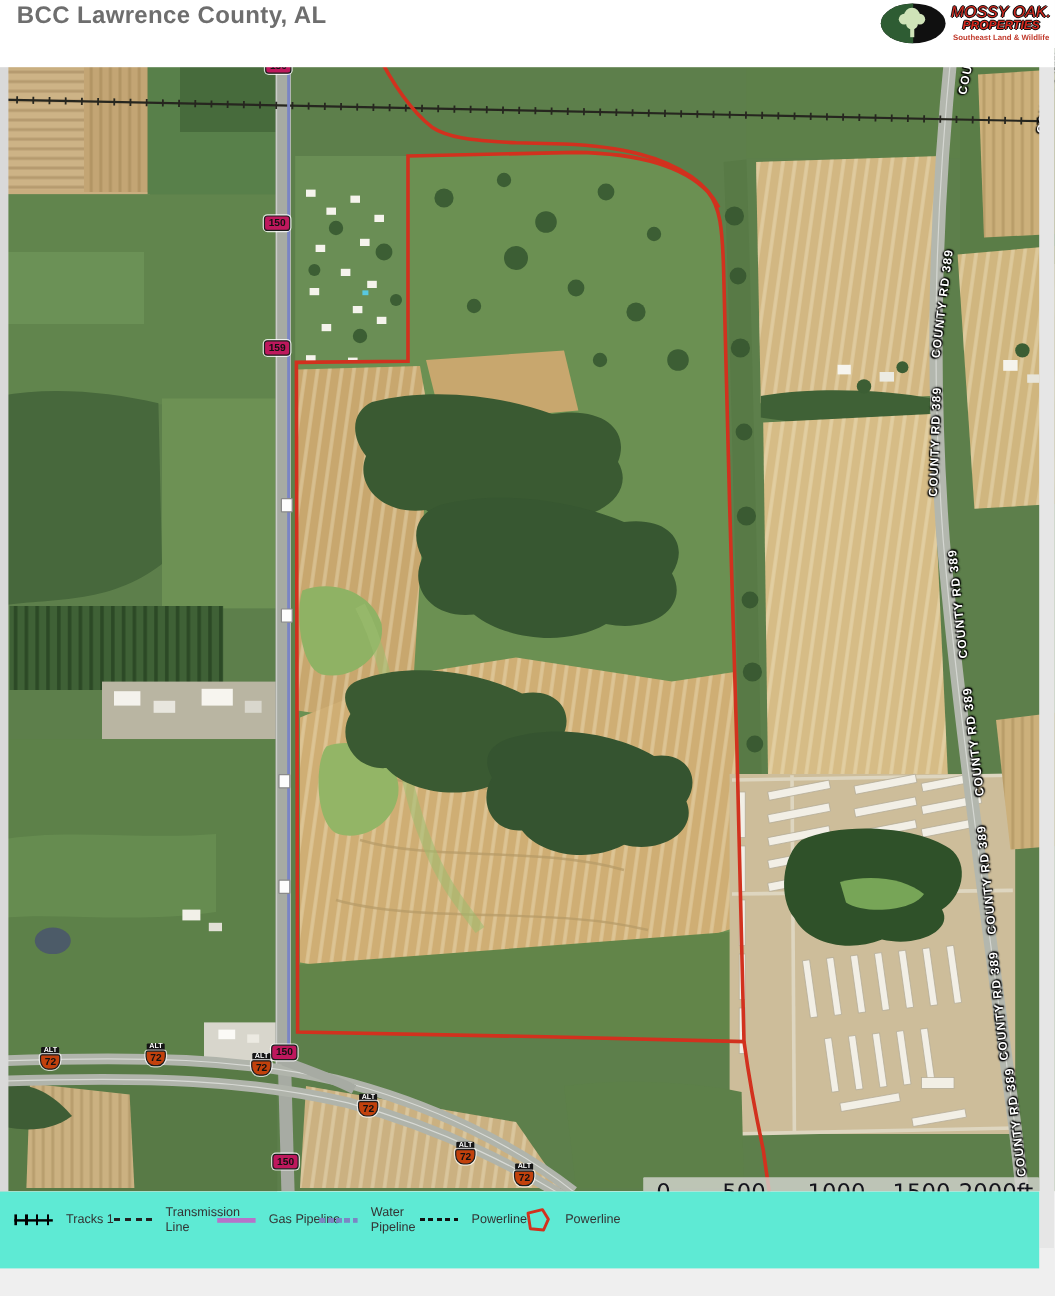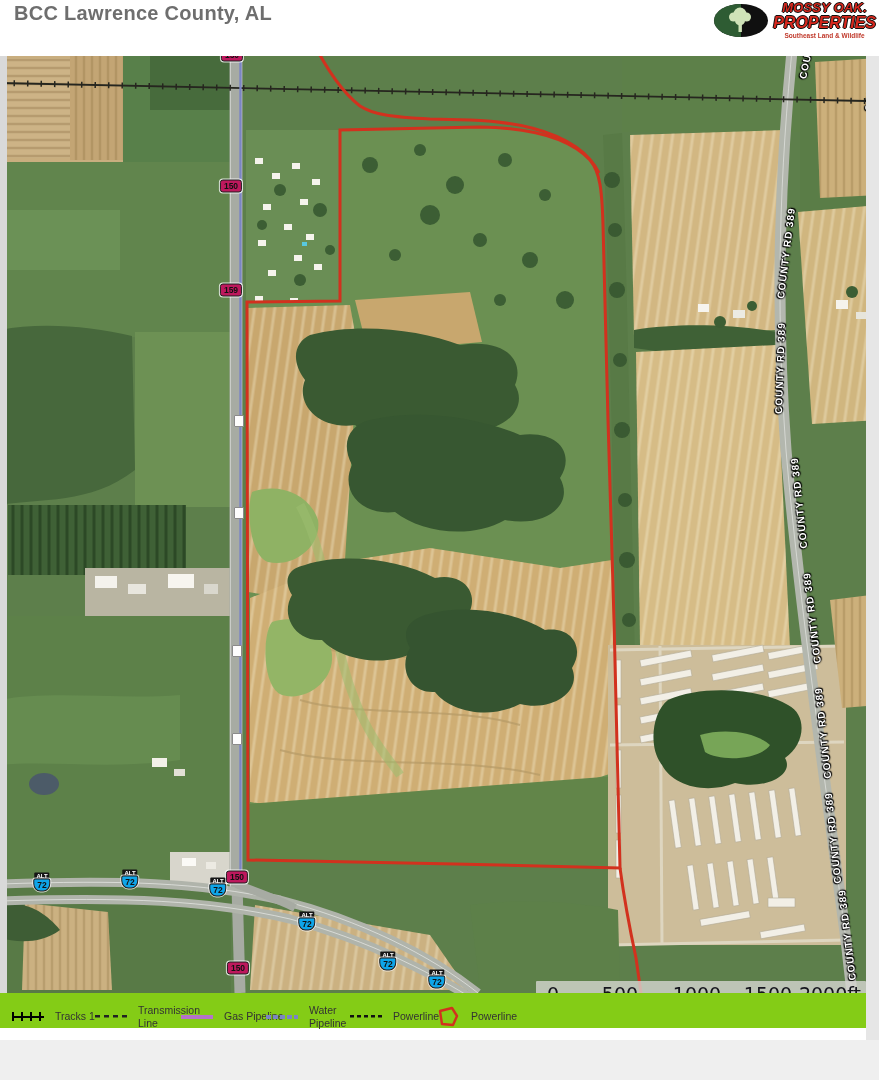--- a/index.html
+++ b/index.html
@@ -4,52 +4,52 @@
 <style>
   html,body{margin:0;padding:0;background:#fff;}
   .stage{position:relative;width:879px;height:1080px;overflow:hidden;background:#fff;
          font-family:"Liberation Sans",sans-serif;}
   
   .hdr{position:absolute;left:0;top:0;width:879px;height:56px;background:#fff;z-index:10;}
   .hdr-title{position:absolute;left:14px;top:2px;font-size:20px;font-weight:bold;color:#6e6e6e;letter-spacing:.3px;}
   .hdr-sub{position:absolute;left:14px;top:22px;font-size:15px;color:#909090;}
   .logo{position:absolute;right:3px;top:1px;display:flex;align-items:center;gap:3px;z-index:11;}
   .logo-txt{display:flex;flex-direction:column;align-items:center;line-height:1;}
-  .logo-l1{font-size:13px;font-weight:bold;font-style:italic;color:#d6281e;
+  .logo-l1{font-size:13px;font-weight:normal;font-style:italic;color:#d6281e;
            text-shadow:-1px 0 #111,0 1px #111,1px 0 #111,0 -1px #111;letter-spacing:.2px;}
-  .logo-l2{font-size:16px;font-weight:bold;font-style:italic;color:#d6281e;
+  .logo-l2{font-size:10px;font-weight:bold;font-style:italic;color:#d6281e;
            text-shadow:-1px 0 #111,0 1px #111,1px 0 #111,0 -1px #111;margin-top:1px;}
   .logo-l3{font-size:6.5px;font-weight:bold;color:#c0392b;margin-top:2px;}
   
   .map-clip{position:absolute;left:0;top:40px;width:879px;height:953px;overflow:hidden;z-index:1;}
   .map-clip svg{position:absolute;left:0;top:0;}
   .edge-l{position:absolute;left:0;top:40px;width:7px;height:953px;background:#d9d9d9;z-index:6;}
   .edge-r{position:absolute;left:866px;top:40px;width:13px;height:1040px;background:#e6e6e6;z-index:6;}
   .anno{position:absolute;left:0;top:0;width:879px;height:953px;z-index:4;}
   
   .shield{position:absolute;transform:translate(-50%,-50%);background:#be185d;border:1px solid #1d1d1d;
           border-radius:3px;padding:0 3px;font-size:8.5px;font-weight:bold;color:#111;line-height:11px;
           box-shadow:0 0 0 1px rgba(255,255,255,.8);white-space:nowrap;}
   .chip{position:absolute;transform:translate(-50%,-50%);width:8px;height:10px;background:#fdfdfd;
         border:1px solid #8a8a8a;border-radius:1px;}
   .alt72{position:absolute;transform:translate(-50%,-50%);display:flex;flex-direction:column;align-items:center;}
   .alt-banner{background:#151515;color:#fff;font-size:6px;font-weight:bold;line-height:7px;padding:0 2px;border-radius:1px;}
-  .alt-num{margin-top:-1px;background:#0ea5e9;border:1px solid #1d1d1d;color:#111;font-size:8.5px;font-weight:bold;
+  .alt-num{margin-top:-1px;background:#c2410c;border:1px solid #1d1d1d;color:#111;font-size:8.5px;font-weight:bold;
            line-height:10px;padding:0 3px 1px;border-radius:2px 2px 7px 7px / 2px 2px 8px 8px;
            box-shadow:0 0 0 1px rgba(255,255,255,.7);}
   .rdlabel{position:absolute;transform:translate(-50%,-50%) rotate(var(--rot));font-size:10px;font-weight:bold;
            color:#fff;letter-spacing:1px;white-space:nowrap;
            text-shadow:0 0 2px #000,0 0 2px #000,1px 1px 1px #000,-1px -1px 1px #000;}
   
   .scalebar{position:absolute;left:536px;top:941px;width:330px;height:46px;background:rgba(214,214,209,.8);
             z-index:5;border-radius:1px;}
   .sb-label{position:absolute;top:2px;transform:translateX(-50%);font-family:"DejaVu Sans",sans-serif;
             font-size:19px;color:#15151d;}
   
-  .legend{position:absolute;left:0;top:993px;width:866px;height:35px;background:#84cc16;z-index:7;}
+  .legend{position:absolute;left:0;top:993px;width:866px;height:64px;background:#5eead4;z-index:7;}
   .lg{position:absolute;top:0;height:47px;display:flex;align-items:center;gap:11px;font-size:10.5px;color:#333;}
   .lg-label{max-width:62px;line-height:1.15;}
   .sw{width:32px;height:14px;flex:0 0 auto;position:relative;}
   .sw-tracks{background:
       linear-gradient(#000,#000) center/100% 2px no-repeat,
       repeating-linear-gradient(90deg,#000 0 2px,transparent 2px 9px) center/100% 9px no-repeat;}
   .sw-dash{background:repeating-linear-gradient(90deg,#222 0 5px,transparent 5px 9px) center/100% 2.5px no-repeat;}
   .sw-gas{background:linear-gradient(#b573c9,#b573c9) center/100% 4px no-repeat;}
   .sw-water{background:repeating-linear-gradient(90deg,#7b85c4 0 5px,transparent 5px 7px) center/100% 4px no-repeat;}
   .sw-power{background:repeating-linear-gradient(90deg,#111 0 4px,transparent 4px 7px) center/100% 2.5px no-repeat;}

